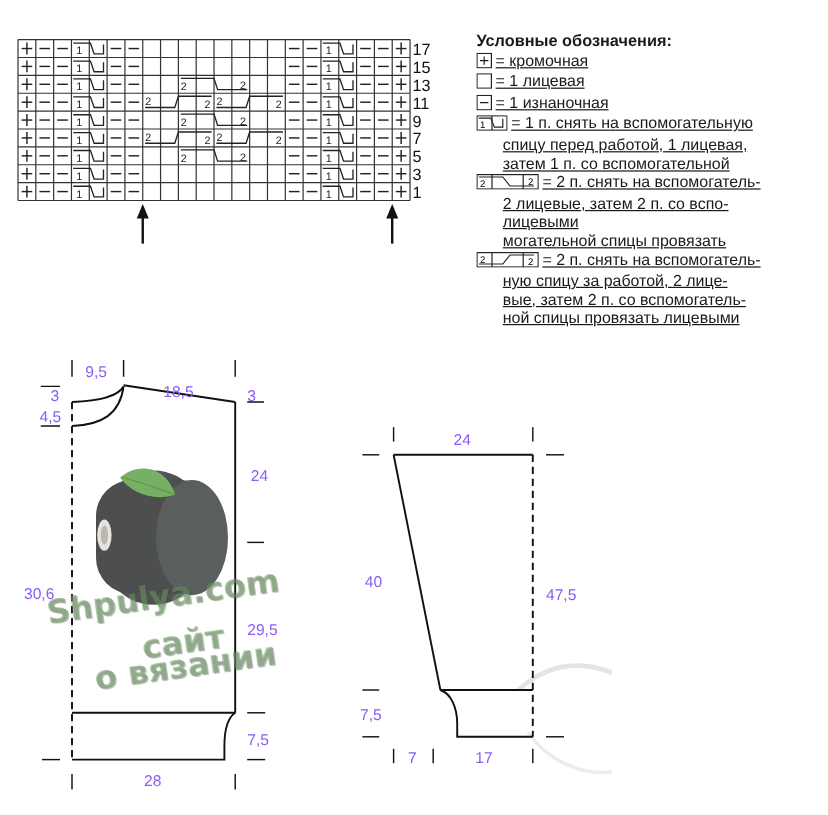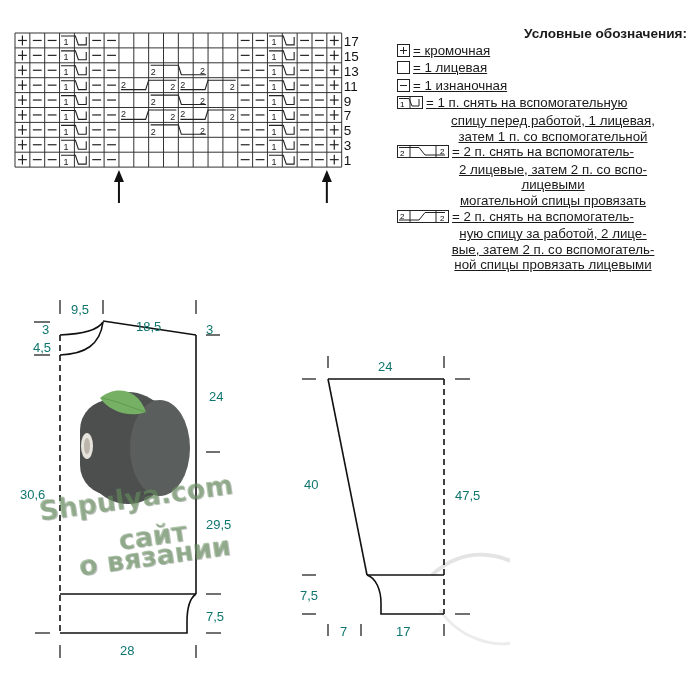--- a/index.html
+++ b/index.html
@@ -1,25 +1,25 @@
 <!DOCTYPE html>
 <html><head>
 <meta charset="utf-8">
 <style>
   * { box-sizing: border-box; margin: 0; padding: 0; }
   html, body { width: 690px; height: 679px; background: #ffffff; overflow: hidden; }
   body { position: relative; font-family: "Liberation Sans", sans-serif; color: #111; }
   .abs { position: absolute; }
   #chart-grid { position: absolute; left: 0; top: 0; }
   .legend { position: absolute; left: 397px; top: 26px; width: 290px; font-size: 13.3px; line-height: 15.6px; color: #1a1a1a; }
-  .legend-title { font-weight: bold; font-size: 13.6px; margin-bottom: 1px; text-align: right; }
+  .legend-title { font-weight: bold; font-size: 13.6px; margin-bottom: 1px; }
   .legend-item { position: relative; padding-left: 0; text-decoration: underline; }
   .legend-item .sym { display: inline-block; vertical-align: -2px; margin-right: 3px; }
-  .legend-item .desc-cont { display: block; padding-left: 22px; text-align: center; }
-  .dim { position: absolute; font-size: 13px; color: #0f766e; }
+  .legend-item .desc-cont { display: block; padding-left: 22px; }
+  .dim { position: absolute; font-size: 13px; color: #8b5cf6; }
   .watermark { position: absolute; font-family: "DejaVu Sans", sans-serif; font-weight: bold; color: rgba(110,150,100,0.55); text-shadow: 1px 1px 0 rgba(60,80,60,0.35); transform: rotate(-8deg); white-space: nowrap; }
 </style>
 </head>
 <body>
 
 <svg id="chart-grid" width="390" height="210" viewBox="0 0 390 210">
     <g stroke="#333" stroke-width="1">
       <line x1="15" y1="33" x2="15" y2="167.1"></line>
       <line x1="29.85" y1="33" x2="29.85" y2="167.1"></line>
       <line x1="44.7" y1="33" x2="44.7" y2="167.1"></line>

